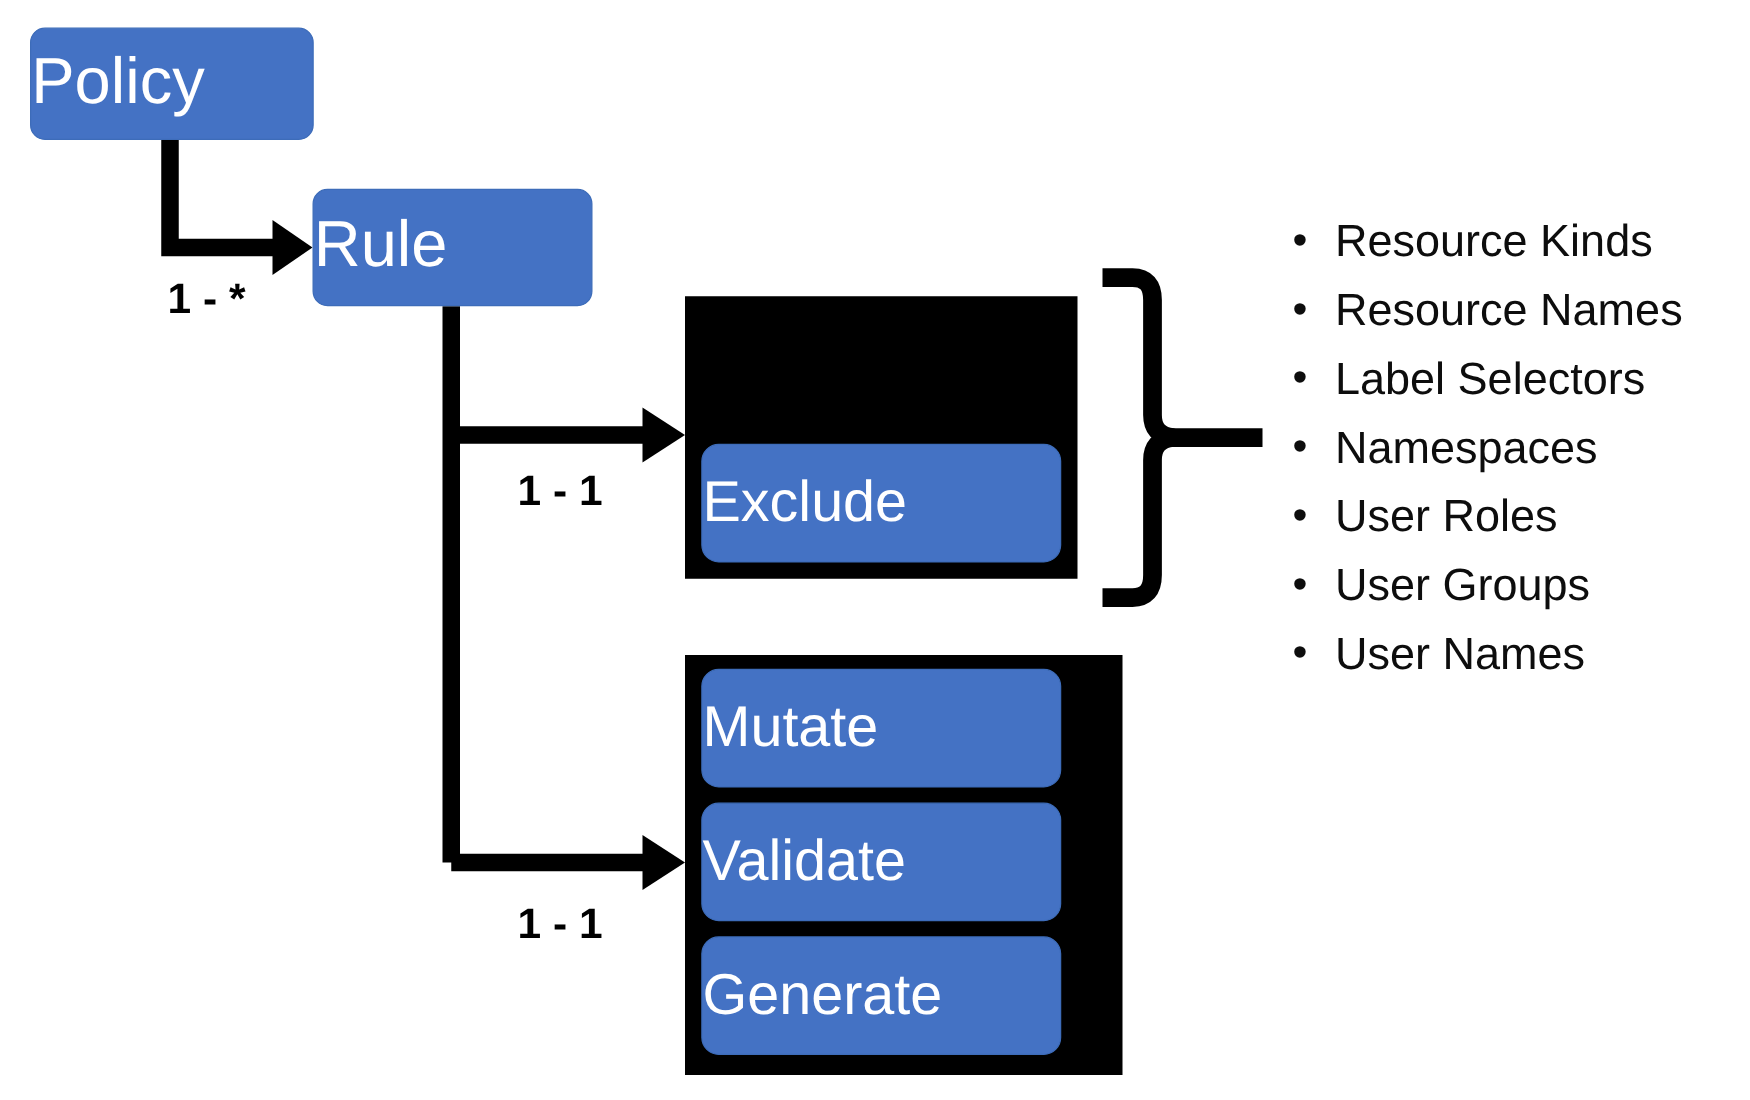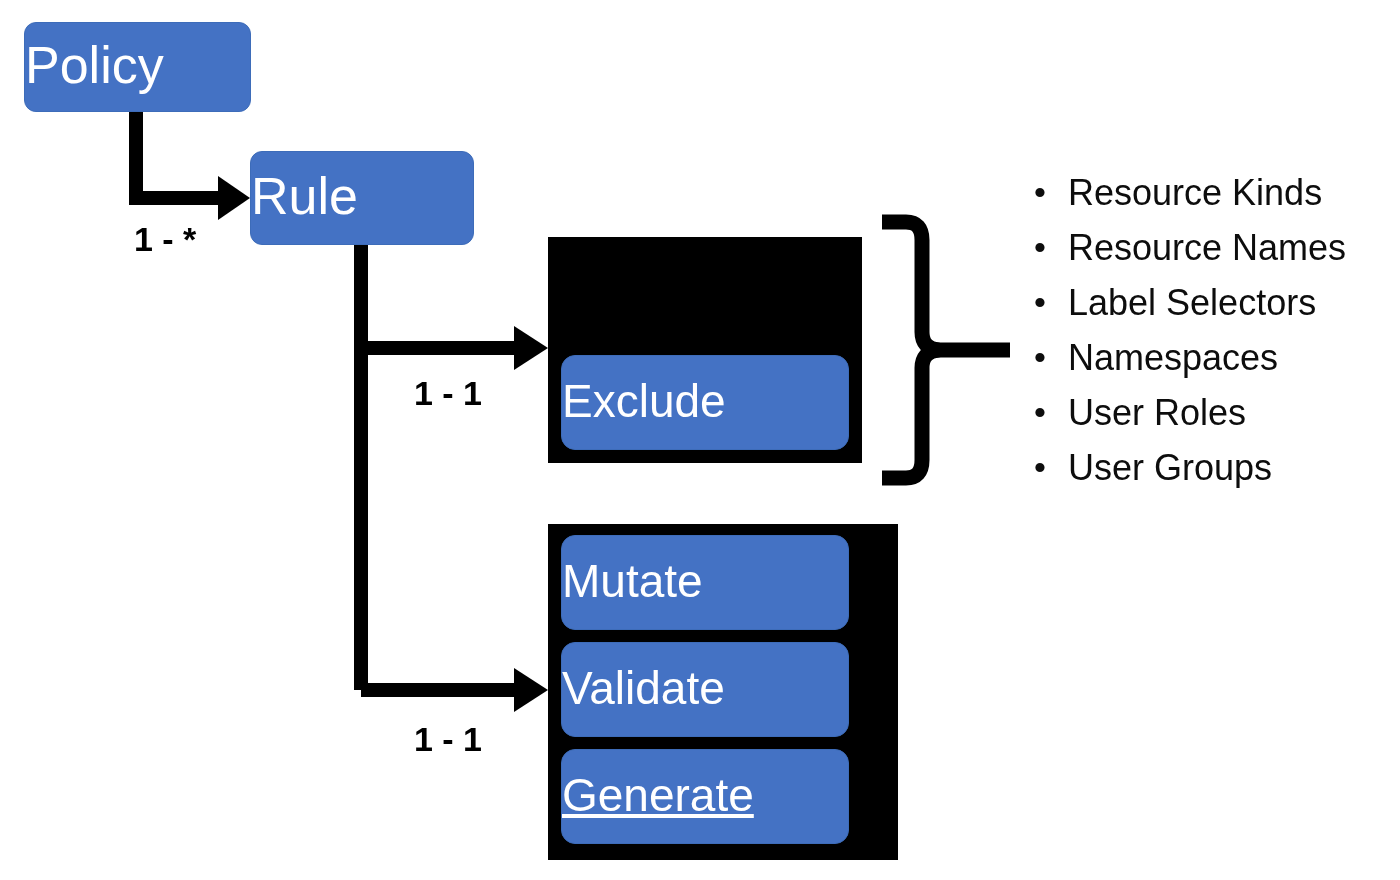--- a/index.html
+++ b/index.html
@@ -144,33 +144,34 @@
     </div>
   </div>
 
   <div class="group-frame" style="left:548px; top:524px; width:350px; height:336px;">
     <div class="node" style="left:13px; top:11px; width:288px; height:95px; font-size:46px; border-radius:14px;">
       <span class="node-label">Mutate</span>
     </div>
     <div class="node" style="left:13px; top:118px; width:288px; height:95px; font-size:46px; border-radius:14px;">
       <span class="node-label">Validate</span>
     </div>
-    <div class="node" style="left:13px; top:225px; width:288px; height:95px; font-size:46px; border-radius:14px;text-decoration:underline;">
+    <div class="node" style="left:13px; top:225px; width:288px; height:95px; font-size:46px; border-radius:14px;">
       <span class="node-label">Generate</span>
     </div>
   </div>
 
   <div class="card-label" style="left:134px; top:222px; font-size:34px;">1 - *</div>
 
   <div class="card-label" style="left:414px; top:376px; font-size:34px;">1 - 1</div>
 
   <div class="card-label" style="left:414px; top:722px; font-size:34px;">1 - 1</div>
 
   <ul id="attr-list">
     <li>Resource Kinds</li>
     <li>Resource Names</li>
     <li>Label Selectors</li>
     <li>Namespaces</li>
     <li>User Roles</li>
     <li>User Groups</li>
+    <li>User Names</li>
   </ul>
 
 </div>
 
 </body></html>

